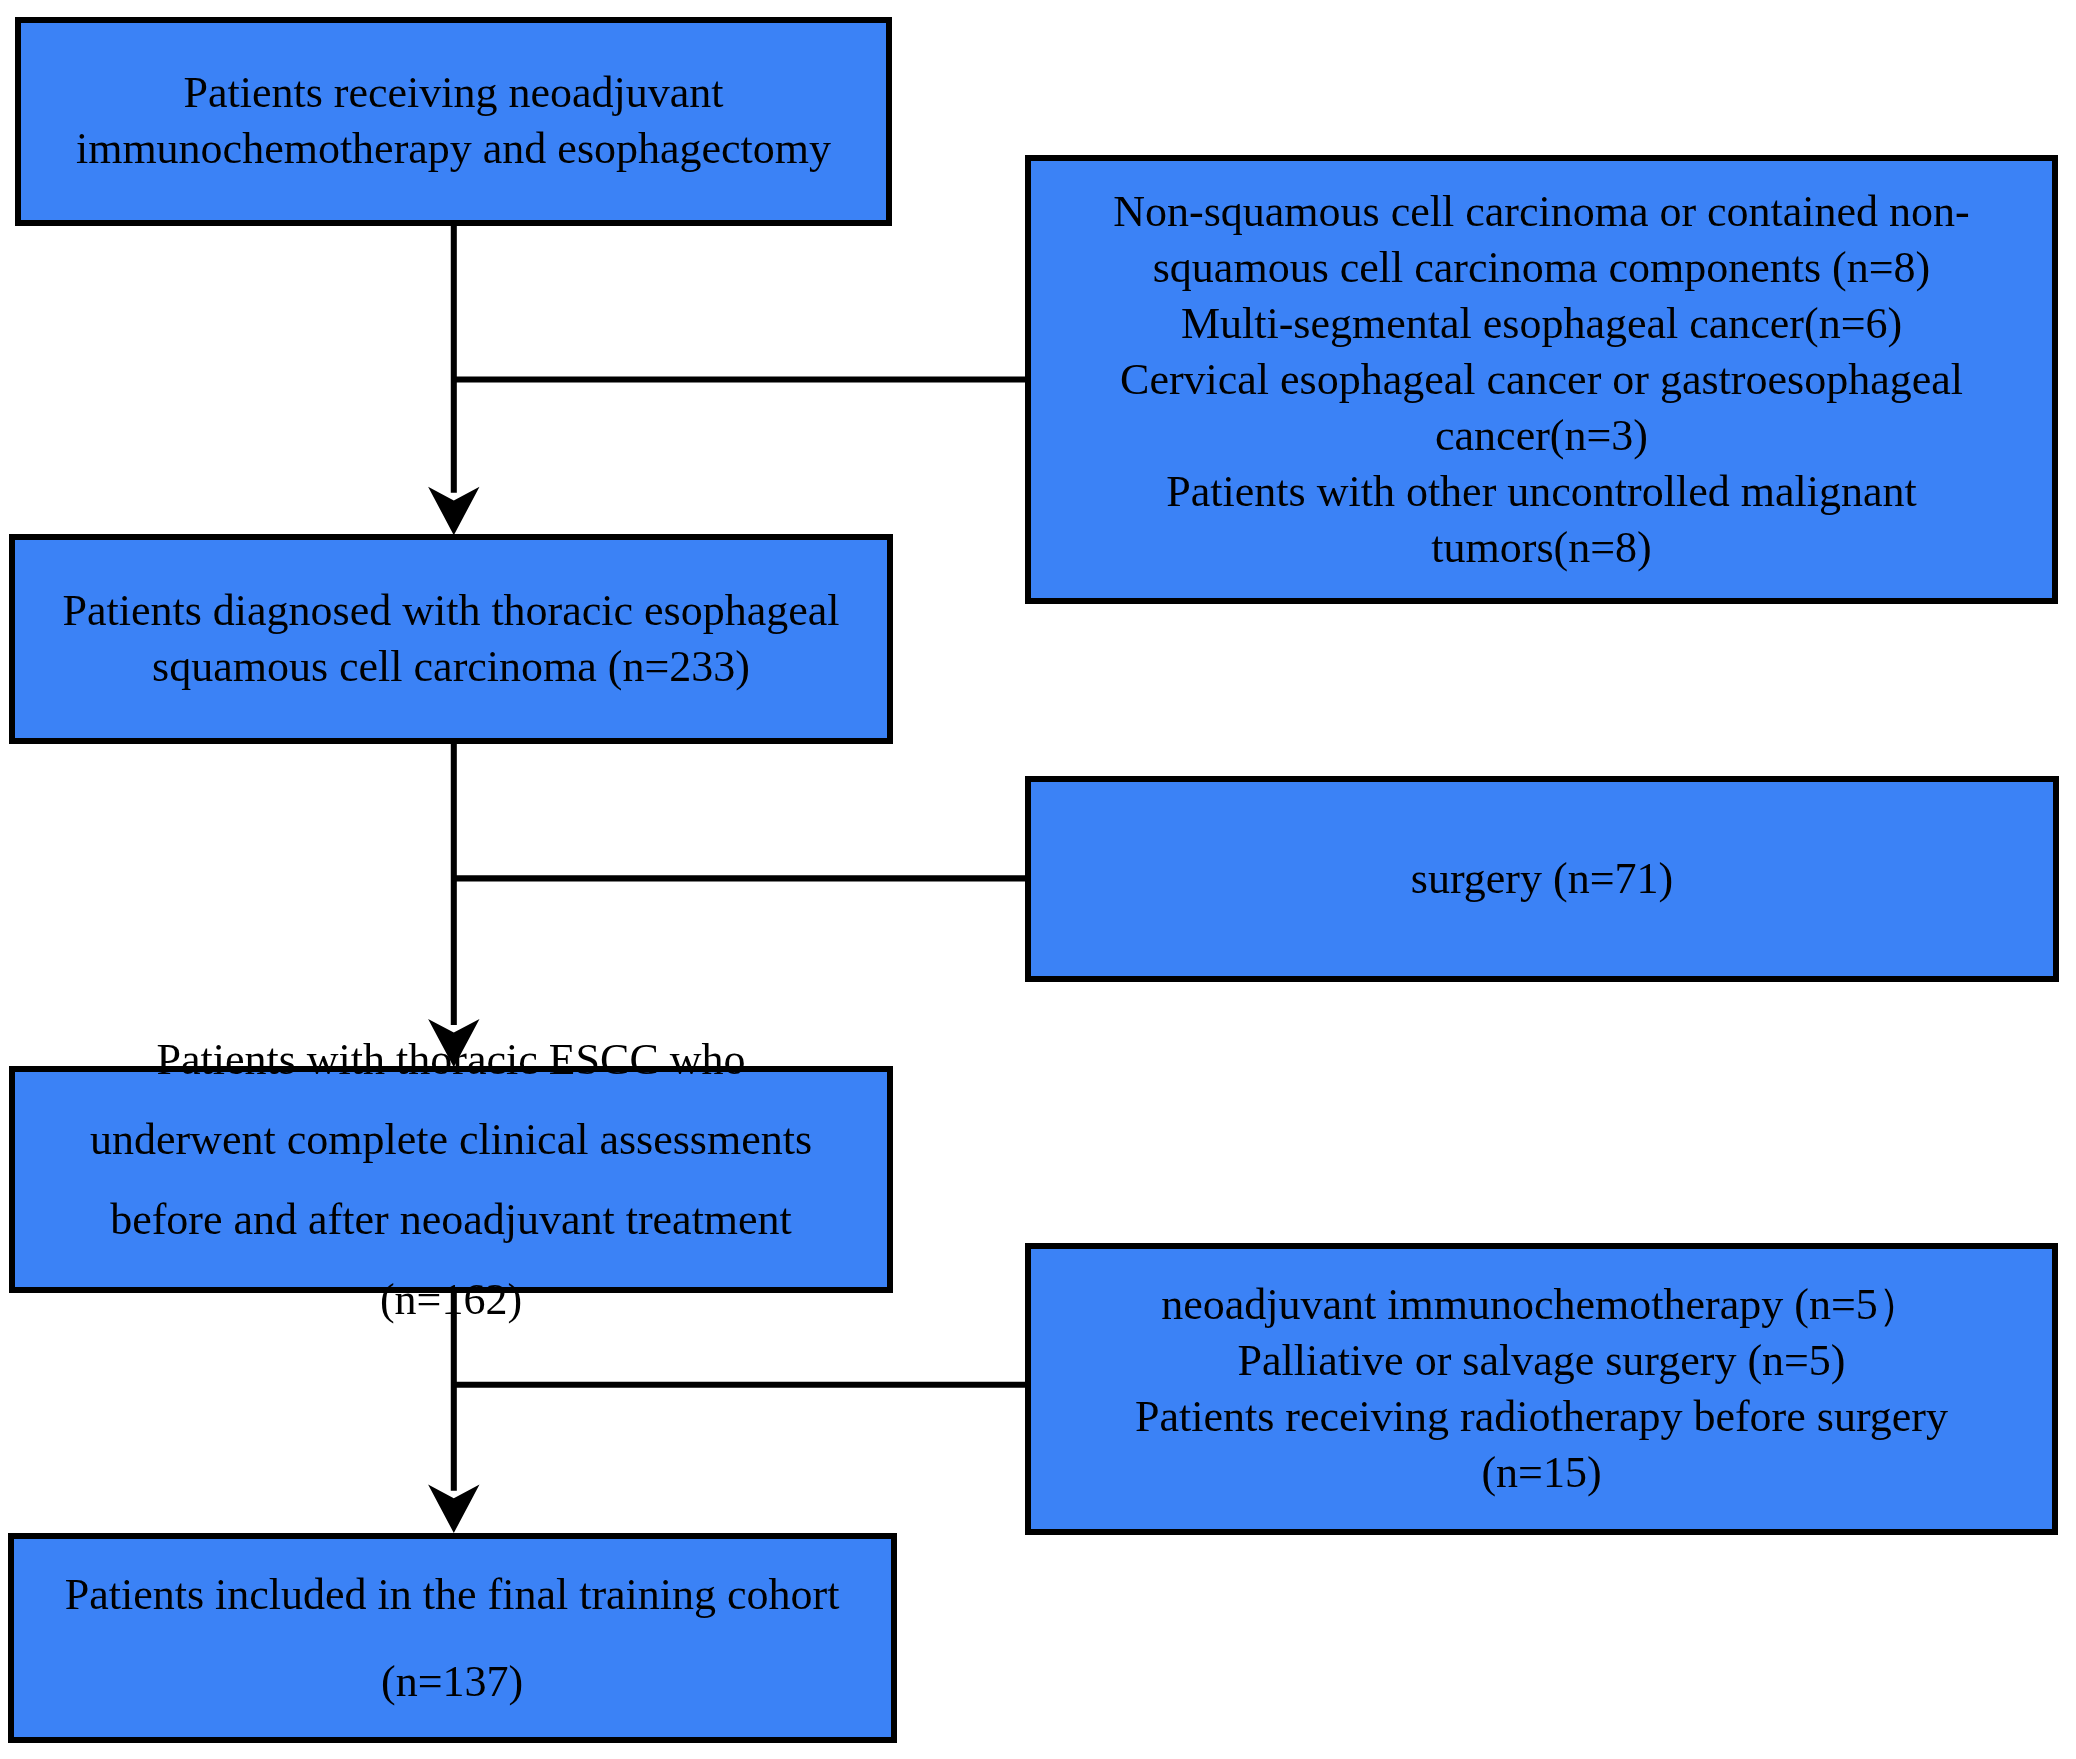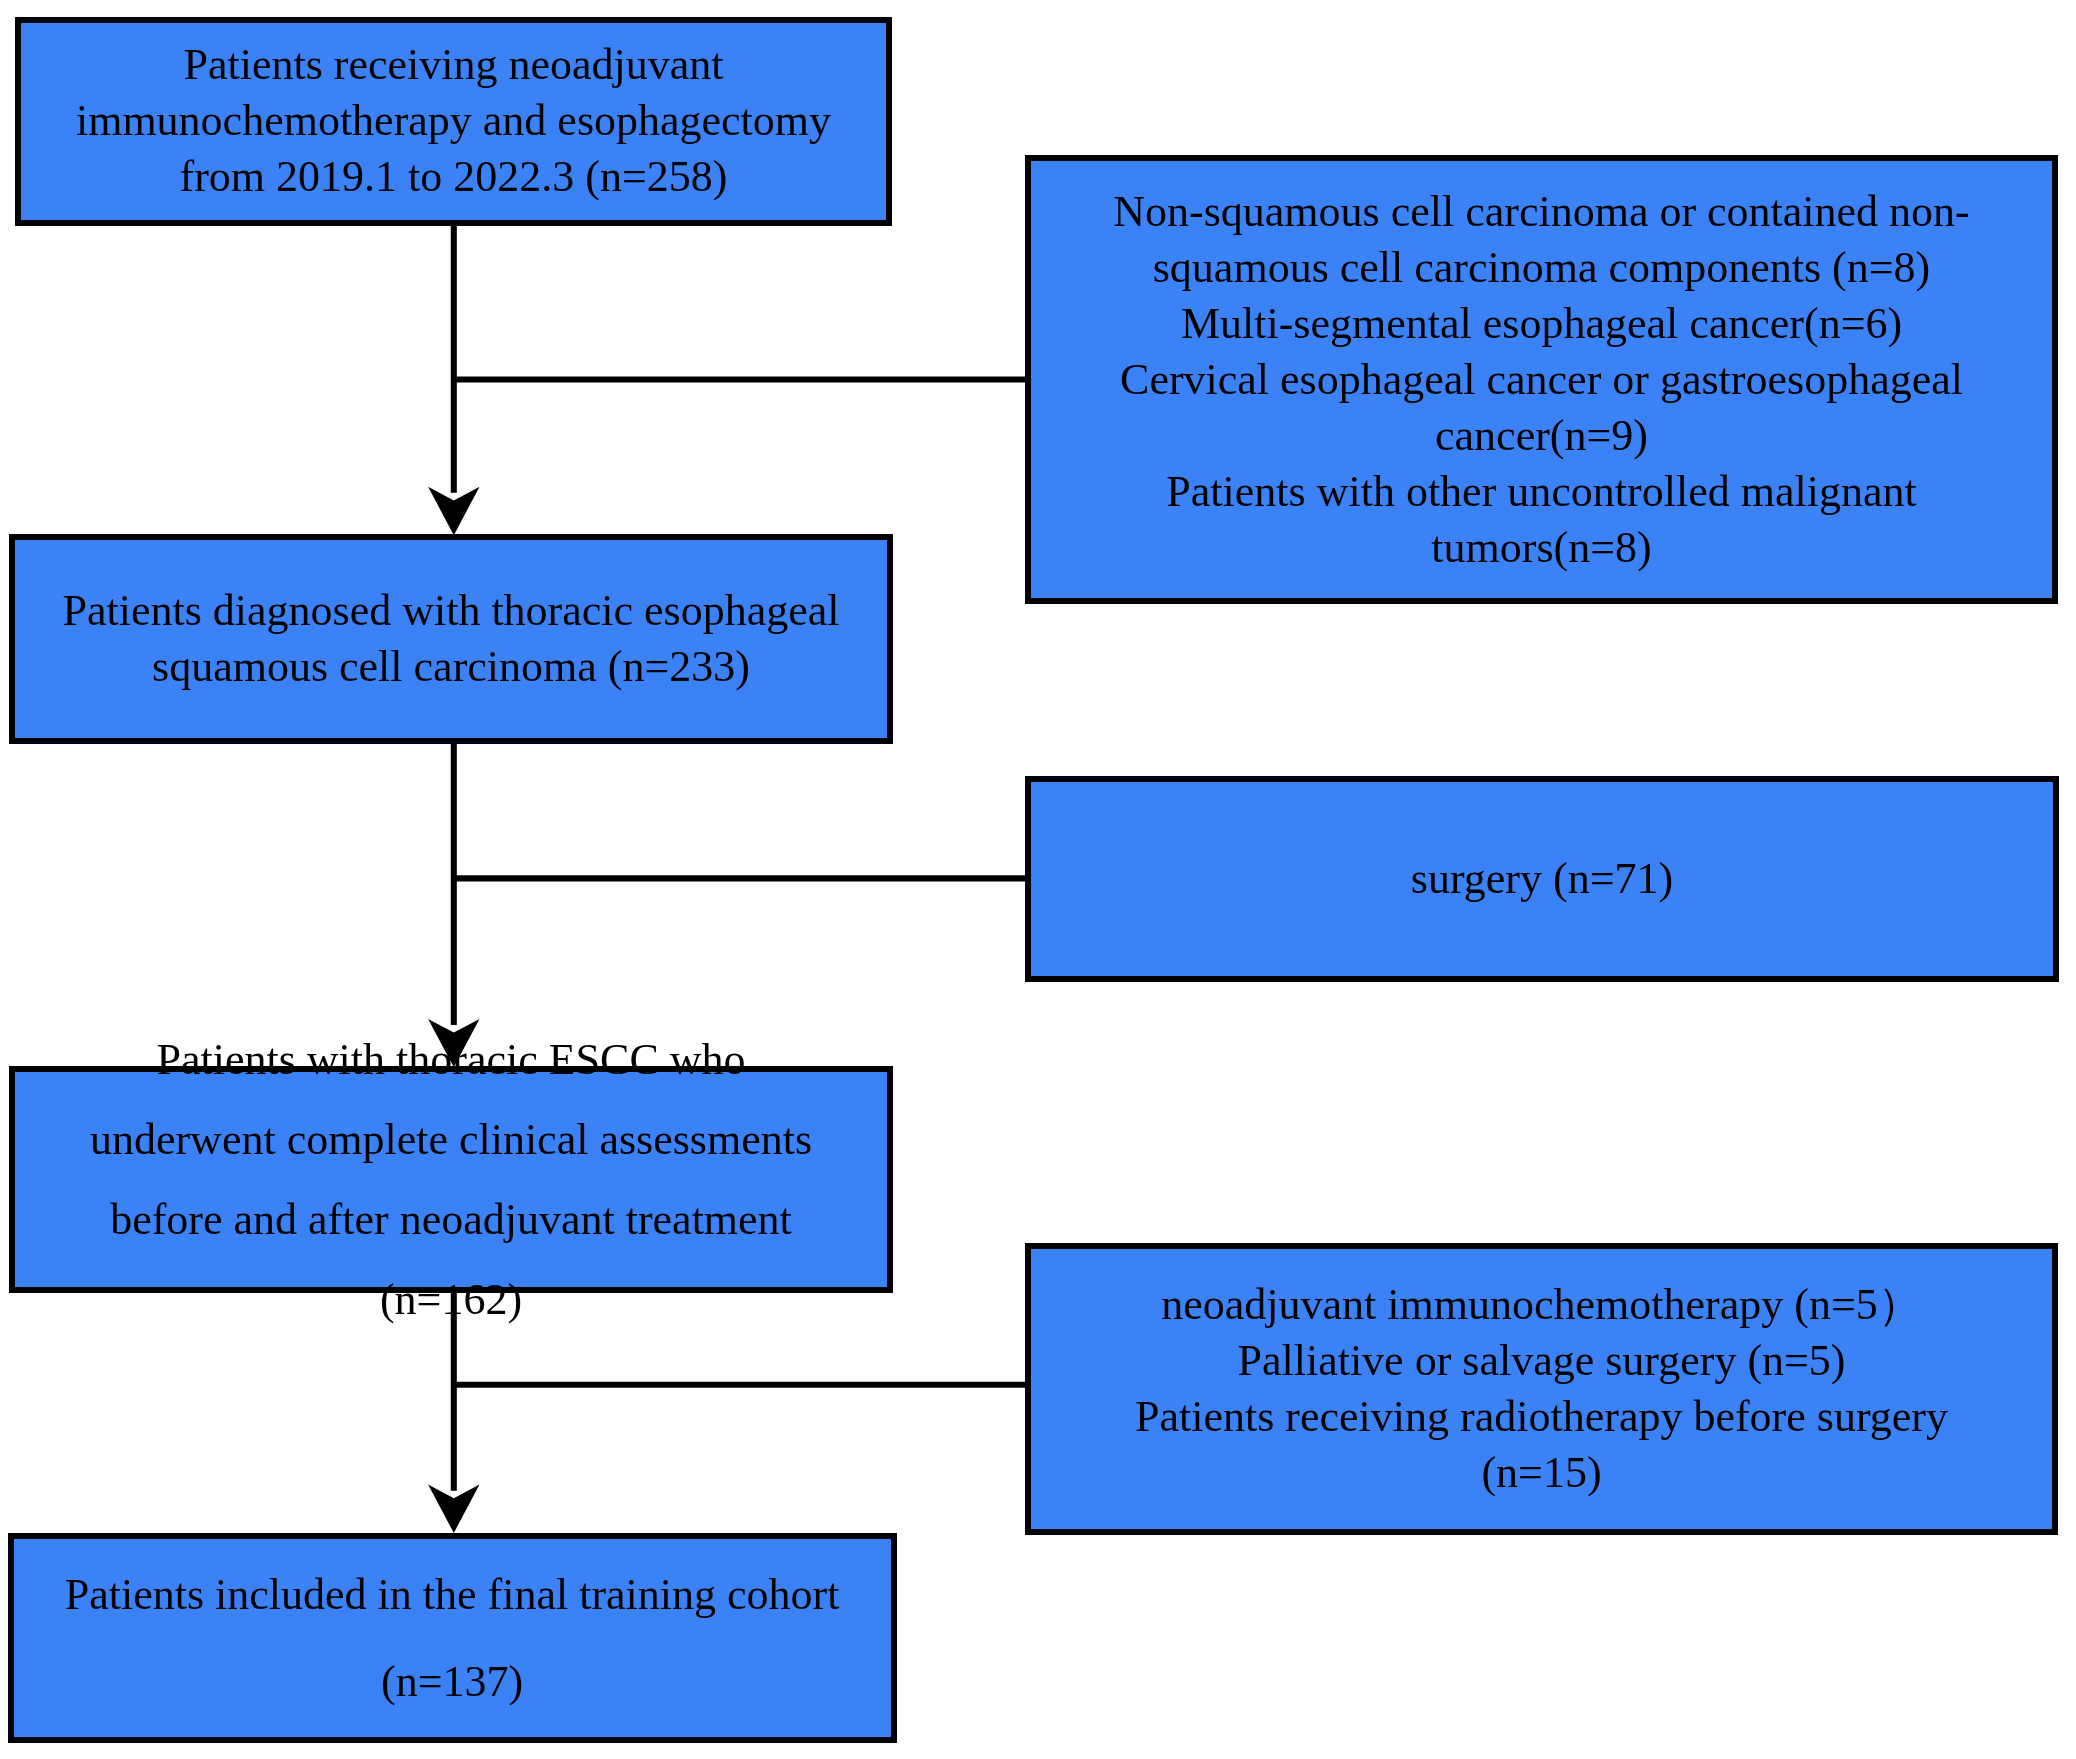--- a/index.html
+++ b/index.html
@@ -68,29 +68,28 @@
 
     <line x1="600" y1="1708" x2="600" y2="1972" stroke="#000000" stroke-width="8"></line>
     <polygon points="566,1964 600,1982 634,1964 600,2028" fill="#000000"></polygon>
 
     <line x1="600" y1="1832" x2="1358" y2="1832" stroke="#000000" stroke-width="8"></line>
   </svg>
 
   <div class="fbox box-initial">
     <div class="tline">Patients receiving neoadjuvant</div>
     <div class="tline">immunochemotherapy and esophagectomy</div>
-    <div class="tline">from 2019.1 to 2022.3 (n=258)</div>
   </div>
 
   <div class="fbox box-excl1">
     <div class="tline">Non-squamous cell carcinoma or contained non-</div>
     <div class="tline">squamous cell carcinoma components (n=8)</div>
     <div class="tline">Multi-segmental esophageal cancer(n=6)</div>
     <div class="tline">Cervical esophageal cancer or gastroesophageal</div>
-    <div class="tline">cancer(n=9)</div>
+    <div class="tline">cancer(n=3)</div>
     <div class="tline">Patients with other uncontrolled malignant</div>
     <div class="tline">tumors(n=8)</div>
   </div>
 
   <div class="fbox box-diagnosed">
     <div class="tline">Patients diagnosed with thoracic esophageal</div>
     <div class="tline">squamous cell carcinoma (n=233)</div>
   </div>
 
   <div class="fbox box-excl2">

